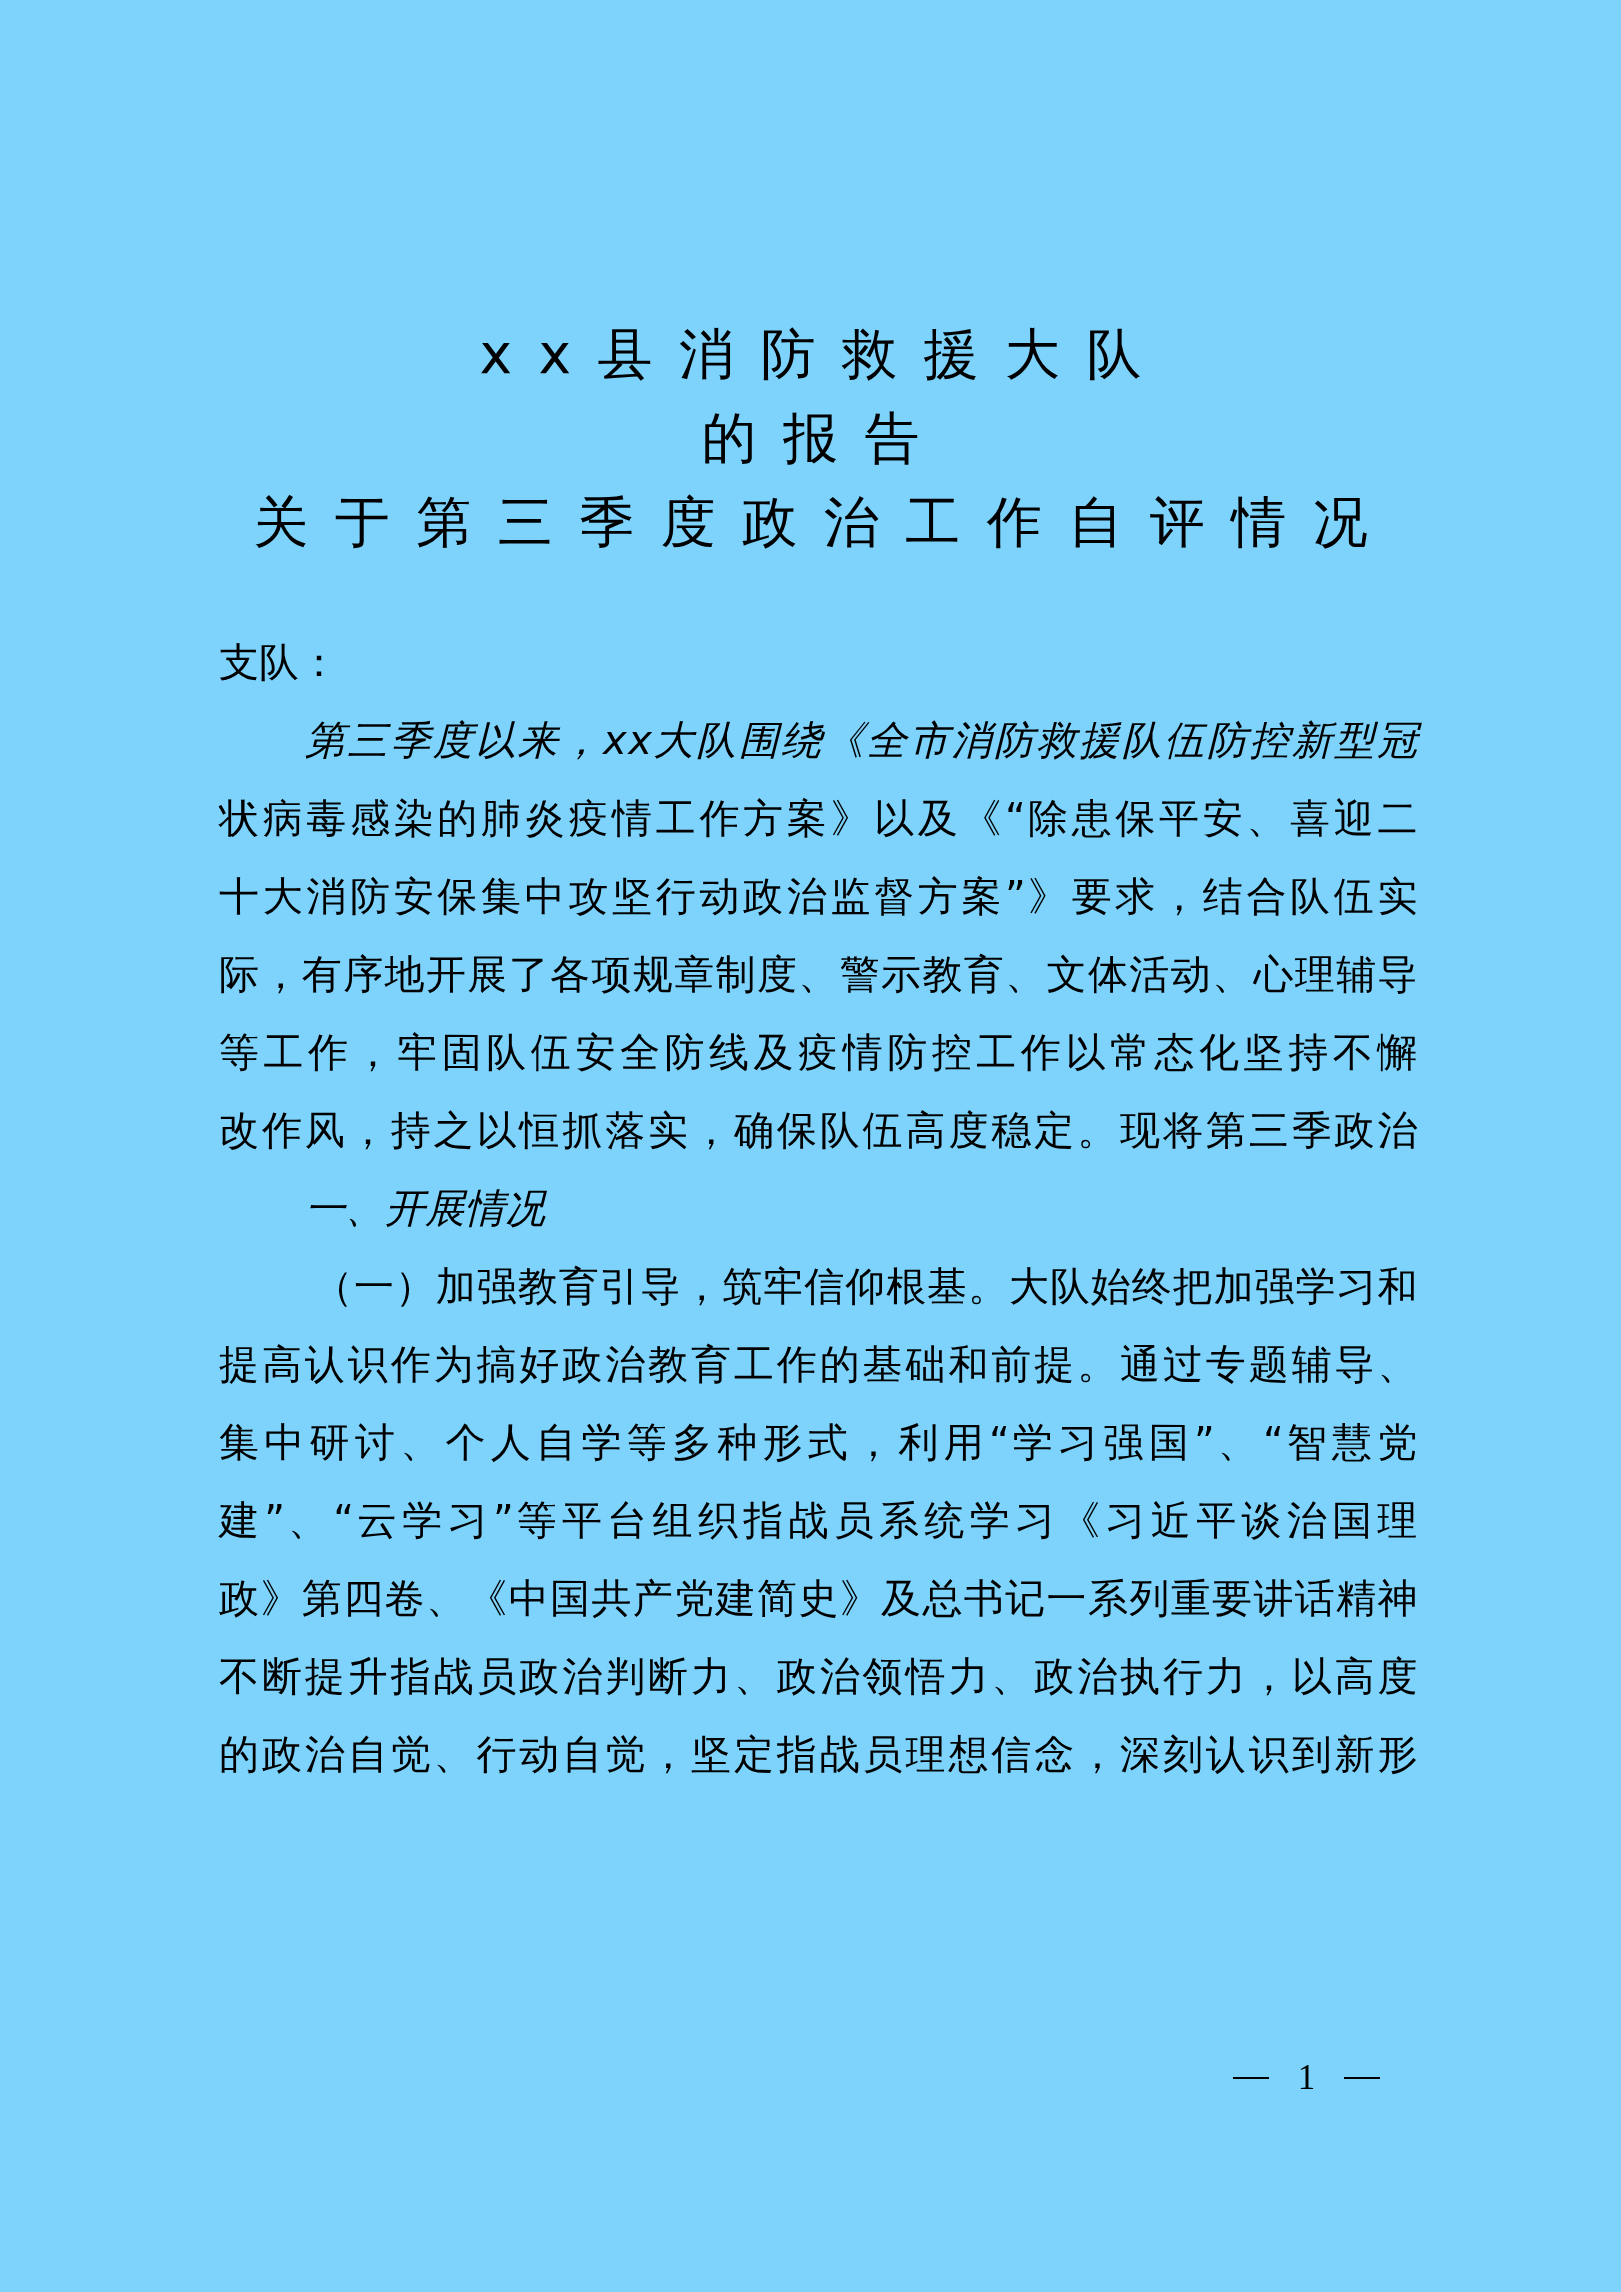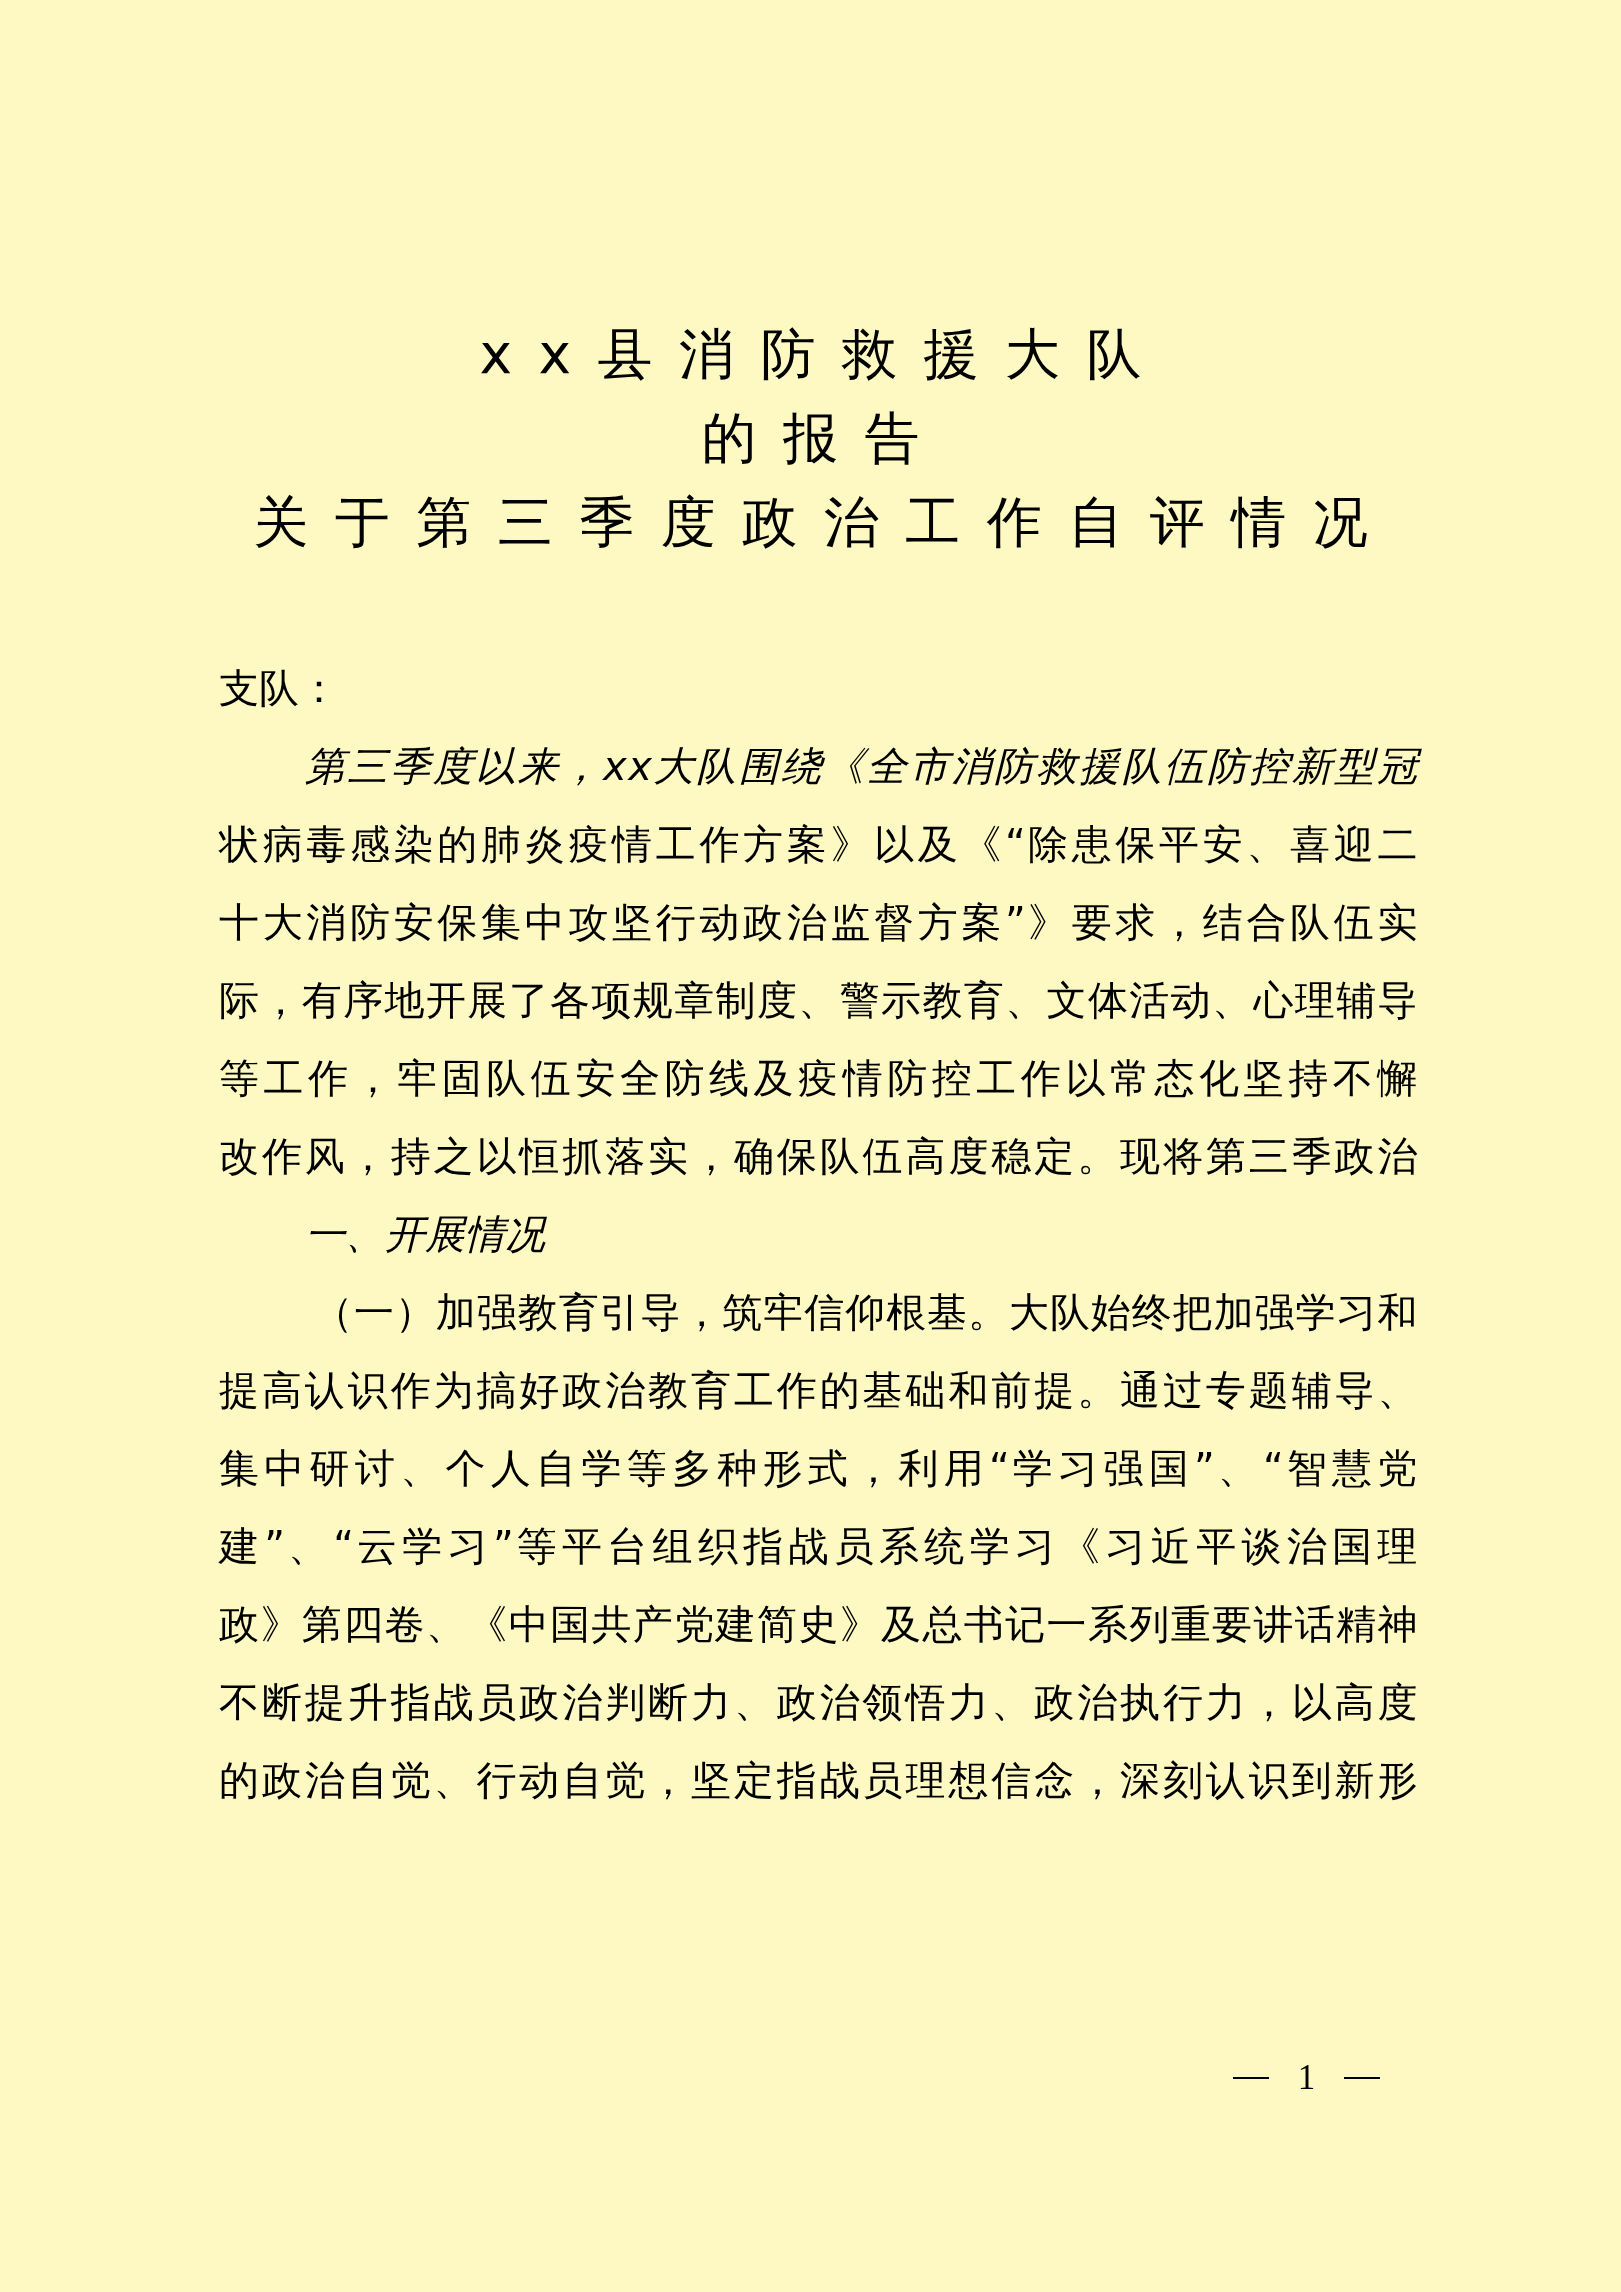--- a/index.html
+++ b/index.html
@@ -14,21 +14,21 @@
       overflow: hidden;
       font-family: "DejaVu Sans", "Liberation Sans", sans-serif;
       color: #000000;
     }
     .page {
       position: absolute;
       left: 0;
       top: 0;
       width: 1621px;
       height: 2293px;
-      background: #fef9c3;
+      background: #7dd3fc;
     }
     .title-block {
       position: absolute;
       left: 0;
       top: 312px;
       width: 1621px;
       text-align: center;
     }
     .title-line {
       font-size: 55px;
@@ -36,21 +36,21 @@
       height: 84px;
       letter-spacing: 26.5px;
       white-space: nowrap;
       
       padding-left: 26.5px;
       font-weight: normal;
     }
     .body-block {
       position: absolute;
       left: 219px;
-      top: 649px;
+      top: 623px;
       width: 1198px;
     }
     .line {
       font-size: 40px;
       line-height: 78px;
       height: 78px;
       white-space: nowrap;
       text-align: justify;
       text-align-last: justify;
       overflow: visible;

